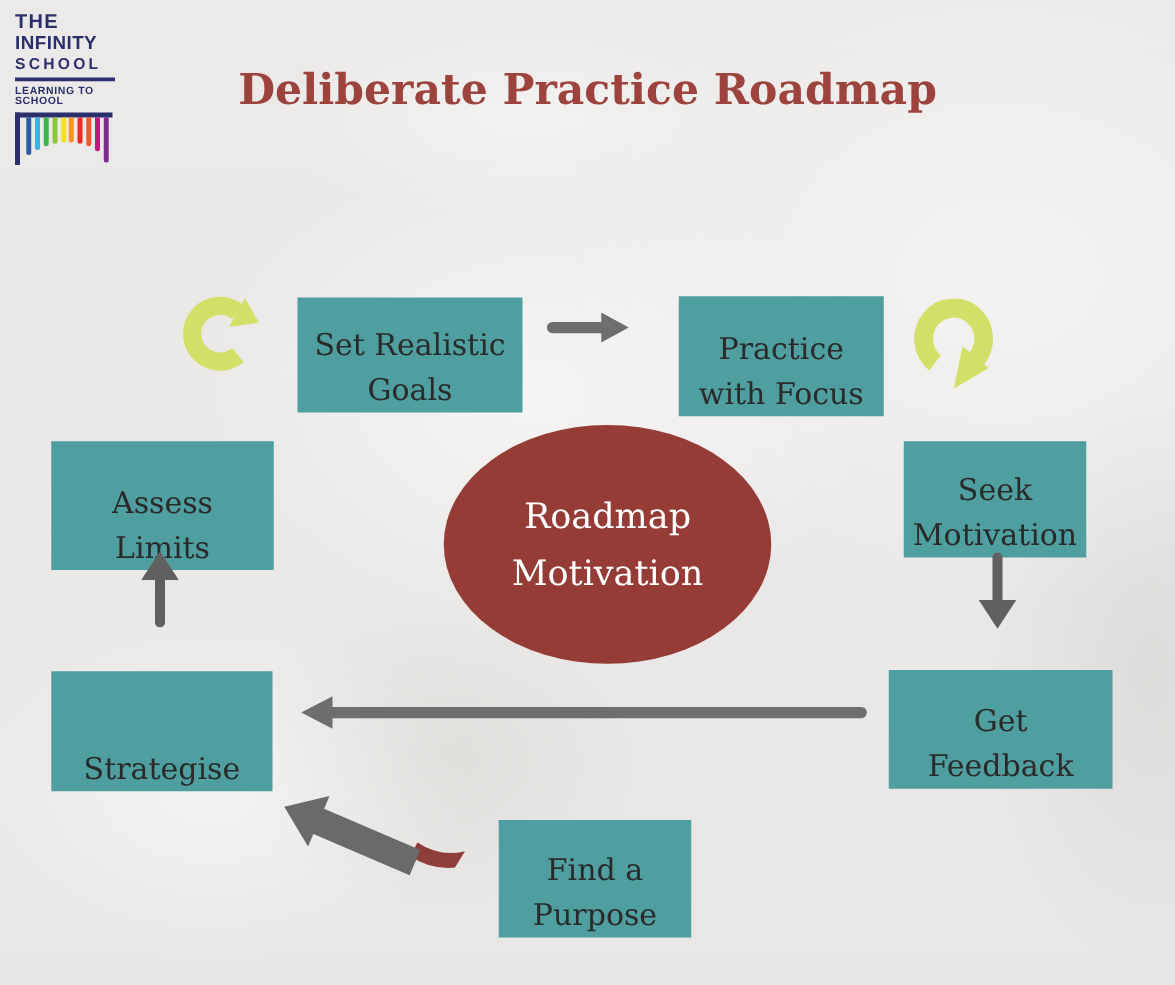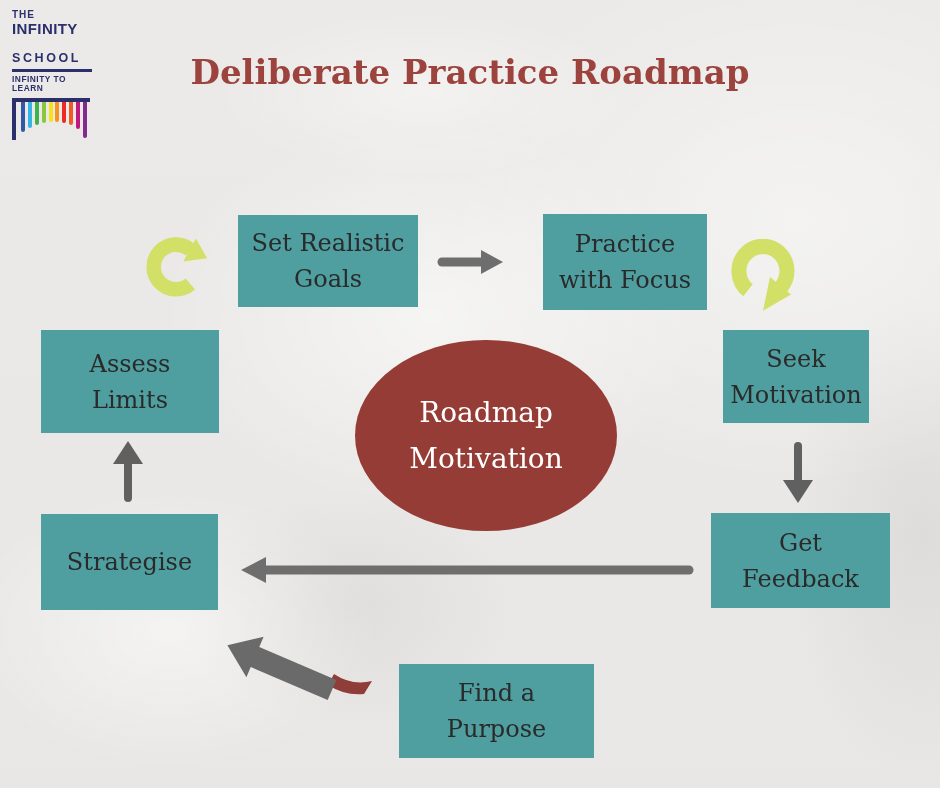--- a/index.html
+++ b/index.html
@@ -11,54 +11,54 @@
       radial-gradient(ellipse 300px 200px at 18% 80%, rgba(255,255,255,.5), rgba(255,255,255,0) 70%),
       radial-gradient(ellipse 240px 170px at 37% 77%, rgba(185,183,179,.20), rgba(185,183,179,0) 70%),
       radial-gradient(ellipse 500px 380px at 85% 28%, rgba(255,255,255,.45), rgba(255,255,255,0) 70%),
       radial-gradient(ellipse 180px 320px at 98% 68%, rgba(180,178,175,.22), rgba(180,178,175,0) 75%),
       radial-gradient(ellipse 300px 120px at 45% 12%, rgba(255,255,255,.4), rgba(255,255,255,0) 70%),
       linear-gradient(180deg,#ebeae8,#e8e7e5);
   }
   
   .logo{position:absolute;left:12px;top:10px;width:86px;color:#2b2f6b;
         font-family:"Liberation Sans", sans-serif;font-weight:bold;line-height:1.05;}
-  .logo-the{font-size:10px;letter-spacing:1px;}
+  .logo-the{font-size:16px;letter-spacing:1px;}
   .logo-infinity{font-size:15px;letter-spacing:.4px;}
-  .logo-school{font-size:12.5px;letter-spacing:2.6px;margin-top:16px;}
+  .logo-school{font-size:12.5px;letter-spacing:2.6px;margin-top:2px;}
   .logo-divider{height:3px;background:#2b2f6b;margin:4px 0 3px 0;width:80px;}
   .logo-tagline{font-size:8.4px;letter-spacing:.5px;}
   .logo-bars{position:relative;width:82px;height:50px;margin-top:5px;}
   .frame-top{position:absolute;left:0;top:0;width:78px;height:4px;background:#2b2f6b;}
   .frame-left{position:absolute;left:0;top:0;width:4px;height:42px;background:#2b2f6b;}
   .bars{position:absolute;left:9px;top:4px;display:flex;gap:2.9px;align-items:flex-start;}
   .bar{width:4px;border-radius:0 0 2px 2px;}
   
   .title{position:absolute;left:0;top:52px;width:940px;text-align:center;
          font-size:34px;font-weight:bold;color:#9c433e;}
   
-  .box{position:absolute;background:#4f9ea0;display:flex;align-items:center;justify-content:center;}
+  .box{position:absolute;background:#4f9ea0;display:flex;align-items:flex-end;justify-content:center;margin-top:23px;}
   .box-label{white-space:pre-line;text-align:center;color:#2a2a2a;font-size:24px;line-height:1.5;}
   
   .ellipse{position:absolute;left:355px;top:340px;width:262px;height:191px;border-radius:50%;
            background:#943c35;display:flex;align-items:center;justify-content:center;}
   .ellipse-label{white-space:pre-line;text-align:center;color:#ffffff;font-size:28px;line-height:1.62;}
   
   .ico{position:absolute;}
 </style>
 </head>
 <body>
 
 <div class="canvas">
 
   <div class="logo">
     <div class="logo-the">THE</div>
     <div class="logo-infinity">INFINITY</div>
     <div class="logo-school">SCHOOL</div>
     <div class="logo-divider"></div>
-    <div class="logo-tagline">INFINITY TO LEARN</div>
+    <div class="logo-tagline">LEARNING TO SCHOOL</div>
     <div class="logo-bars">
       <div class="frame-top"></div>
       <div class="frame-left"></div>
       <div class="bars">
           <div class="bar" style="background: rgb(48, 89, 168); height: 30px;"></div>
           <div class="bar" style="background: rgb(53, 180, 229); height: 26px;"></div>
           <div class="bar" style="background: rgb(60, 180, 75); height: 23px;"></div>
           <div class="bar" style="background: rgb(140, 198, 62); height: 21px;"></div>
           <div class="bar" style="background: rgb(245, 225, 28); height: 20px;"></div>
           <div class="bar" style="background: rgb(247, 148, 30); height: 20px;"></div>
@@ -134,18 +134,18 @@
   <svg class="ico" style="left:240px;top:555px" width="458" height="30" viewBox="0 0 458 30">
     <line x1="24" y1="15" x2="449" y2="15" stroke="#6e6e6e" stroke-width="9" stroke-linecap="round"></line>
     <polygon points="26,2 26,28 1,15" fill="#6e6e6e"></polygon>
   </svg>
 
   <svg class="ico" style="left:222px;top:628px" width="155" height="78" viewBox="0 0 155 78">
     <path d="M 112 46 Q 130 58 150 53 L 142 66 Q 123 68 106 57 Z" fill="#8e3d38"></path>
     <polygon points="5.4,17.3 41.6,8.8 37.3,18.9 114.3,51.9 105.7,72.1 28.7,39.1 24.4,49.2" fill="#6a6a6a"></polygon>
   </svg>
 
-  <div class="box" style="left:399px;top:664px;width:195px;height:94px">
+  <div class="box" style="left:399px;top:633px;width:154px;height:94px">
     <span class="box-label">Find a
 Purpose</span>
   </div>
 
 </div>
 
 </body></html>

